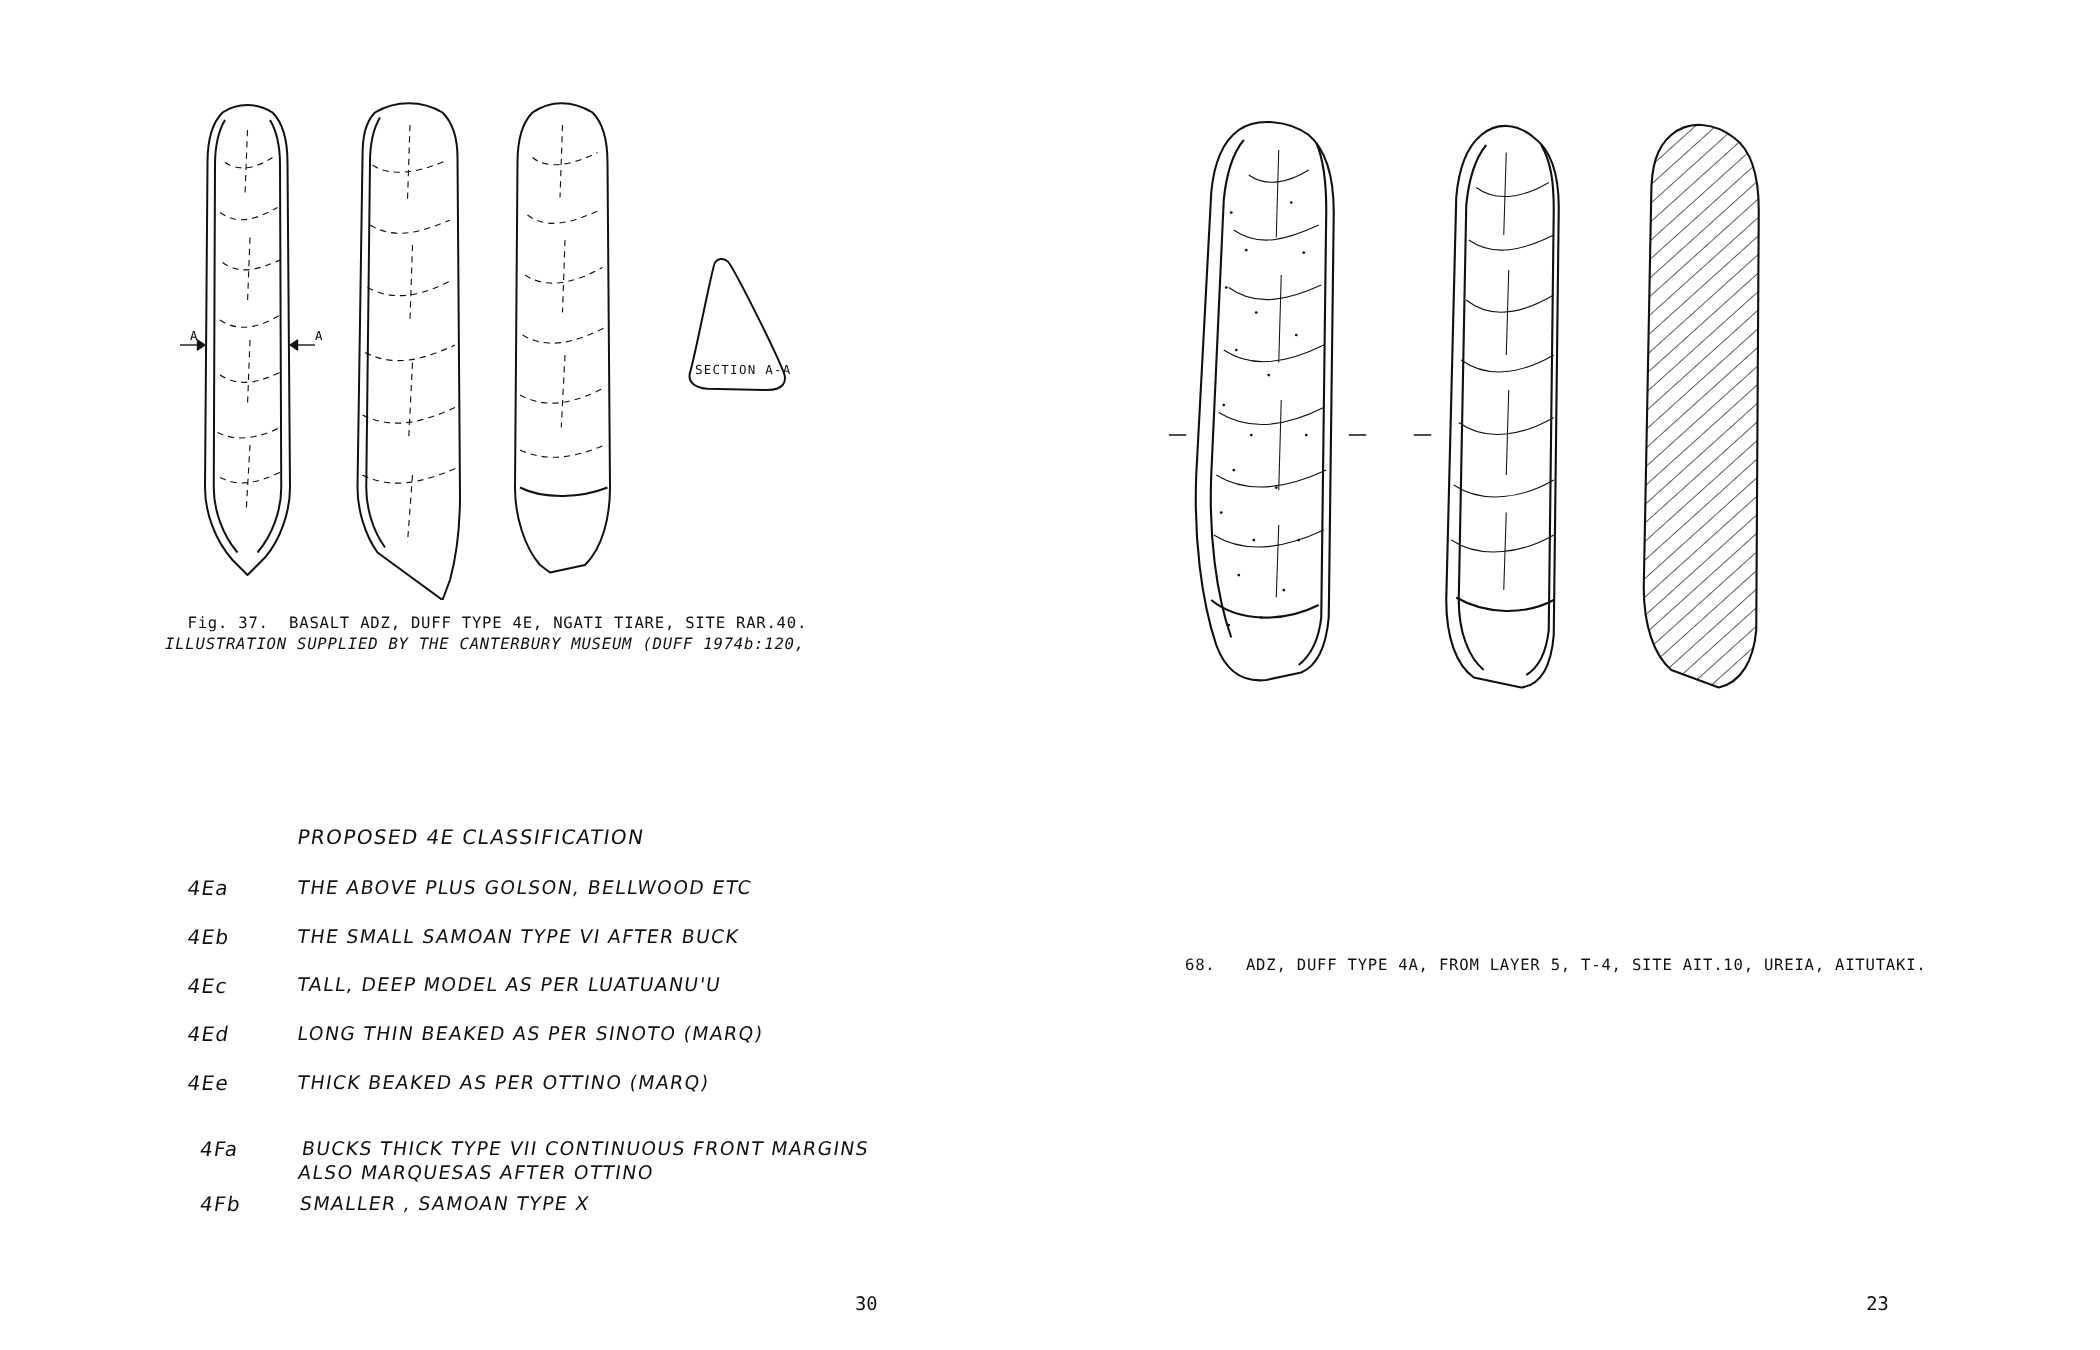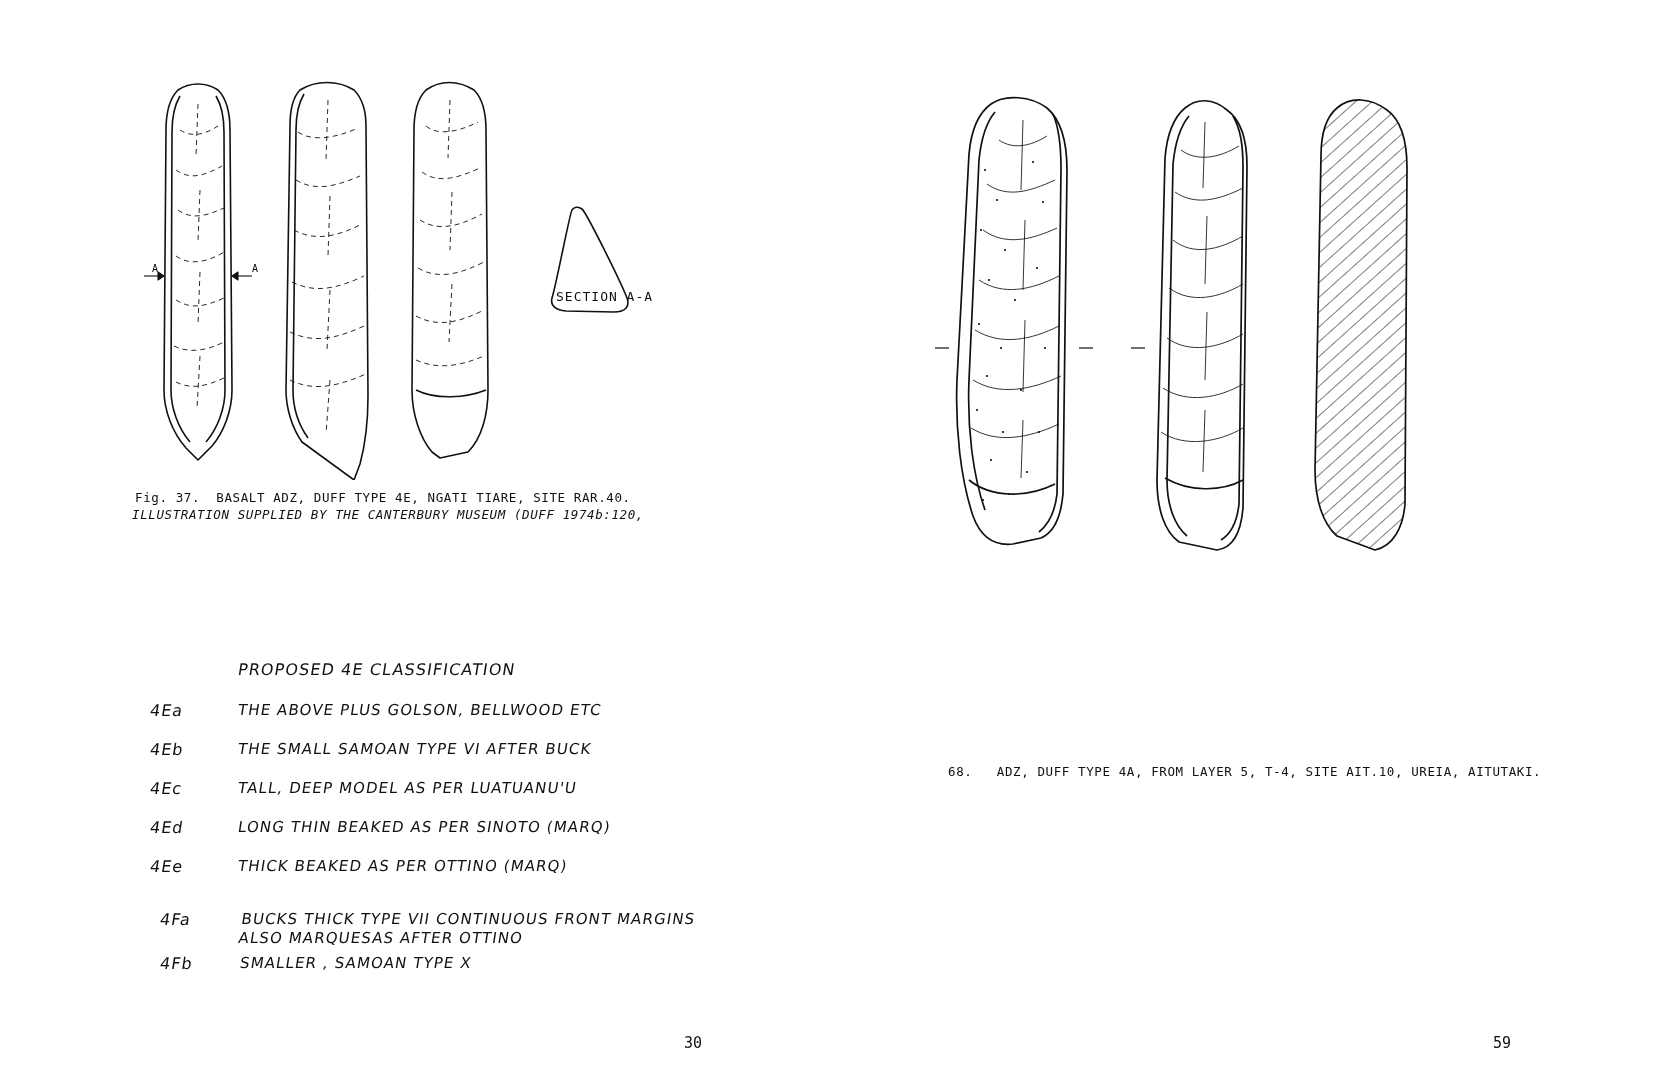--- a/index.html
+++ b/index.html
@@ -138,23 +138,23 @@
           <path d="M276 300 C298 310 320 306 344 296"></path>
           <path d="M310 40 L308 98 M312 132 L310 190 M312 224 L309 282"></path>
         </g>
 
         <path d="M432 150 C430 152 416 226 412 238 C410 246 416 250 426 251 L474 252 C486 252 490 246 487 238 C480 220 446 152 442 149 C438 146 434 147 432 150 Z"></path>
       </g>
       <text x="12" y="212" font-family="DejaVu Sans Mono, monospace" font-size="10">A</text>
       <text x="112" y="212" font-family="DejaVu Sans Mono, monospace" font-size="10">A</text>
     </svg>
 
-    <div class="fig-caption" style="left:556px; top:288px; font-size:13px; letter-spacing:1px;">SECTION A-A</div>
-
-    <div class="fig-caption" style="left:135px; top:489px;"><span>Fig. 37.  BASALT ADZ, DUFF TYPE 4E, NGATI TIARE, SITE RAR.40.</span></div>
+    <div class="fig-caption" style="left:556px; top:288px; font-size:10px; letter-spacing:1px;">SECTION A-A</div>
+
+    <div class="fig-caption" style="left:150px; top:489px;"><span>Fig. 37.  BASALT ADZ, DUFF TYPE 4E, NGATI TIARE, SITE RAR.40.</span></div>
     <div class="fig-caption" style="left:132px; top:506px;font-style:italic;"><span>ILLUSTRATION SUPPLIED BY THE CANTERBURY MUSEUM (DUFF 1974b:120,</span></div>
 
     <div id="classification">
       <div class="cl-title handwriting">PROPOSED 4E CLASSIFICATION</div>
 
       <div class="cl-row">
         <div class="cl-code handwriting">4Ea</div>
         <div class="cl-text handwriting">THE ABOVE PLUS GOLSON, BELLWOOD ETC</div>
       </div>
       <div class="cl-row">
@@ -261,15 +261,15 @@
         <path d="M402 28 C390 38 386 54 386 76 L380 390 C380 420 388 444 402 456 L440 470 C458 466 468 448 470 424 L472 88 C472 60 466 40 452 30 C436 18 416 16 402 28 Z" fill="url(#hatch)"></path>
       </g>
 
       <g stroke="#111" stroke-width="1.6" fill="url(#hatch)">
         <path d="M28 552 C22 566 16 596 18 608 C20 620 34 630 52 632 L86 630 C96 626 98 612 94 596 C88 572 70 548 58 544 C46 540 34 542 28 552 Z"></path>
       </g>
     </svg>
 
     <div class="fig-caption" style="left:108px; top:763px;">68.   ADZ, DUFF TYPE 4A, FROM LAYER 5, T-4, SITE AIT.10, UREIA, AITUTAKI.</div>
 
-    <div class="page-number" style="left:653px;">59</div>
+    <div class="page-number" style="left:653px;">23</div>
   </div>
 </div>
 
 </body></html>

